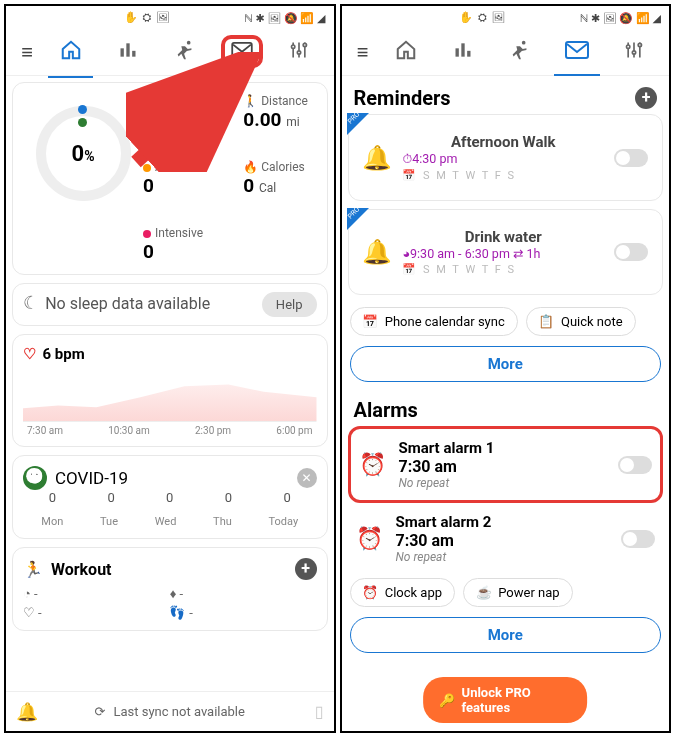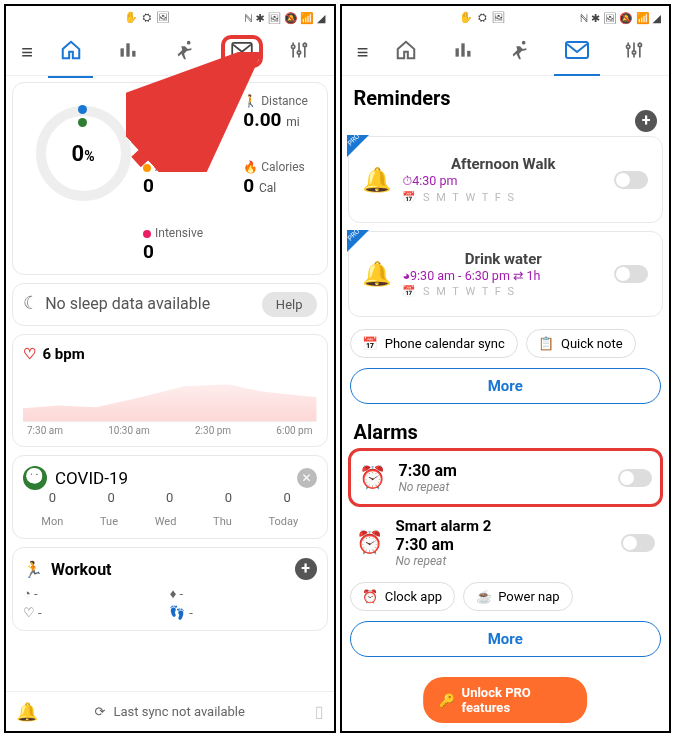--- a/index.html
+++ b/index.html
@@ -128,21 +128,21 @@
   .wk-head { display:flex; align-items:center; gap:8px; font-size:16px; font-weight:700;}
   .add-circle { margin-left:auto; width:22px; height:22px; border-radius:50%; background:#555; color:#fff; font-size:16px; text-align:center; line-height:22px;}
   .wk-grid { display:grid; grid-template-columns: 1fr 1fr; row-gap:4px; margin-top:6px; font-size:13px; color:#666;}
   .wk-grid span::before { margin-right:6px;}
 
   .footer { height:40px; display:flex; align-items:center; justify-content:center; gap:8px; font-size:13px; color:#666; border-top:1px solid #eee;}
   .footer .bell { position:absolute; left:10px; font-size:18px;}
   .footer .batt { position:absolute; right:10px; font-size:16px; color:#ccc;}
 
   
-  .section-title { font-size:20px; font-weight:700; padding: 4px 6px; display:flex; flex-direction:column;}
+  .section-title { font-size:20px; font-weight:700; padding: 4px 6px; display:flex; align-items:center;}
   .section-title .add-circle { background:#555;}
   .rem-item  { display:flex; align-items:center; gap:10px; padding: 8px 4px;}
   .rem-bell  { font-size:24px; color:#888; width:30px; text-align:center;}
   .rem-body  { flex:1; }
   .rem-title { font-weight:700; font-size:15px; color:#444;text-align:center;}
   .rem-time  { font-size:12.5px; color:#a21caf;}
   .rem-days  { font-size:11px; letter-spacing:2px; color:#bbb; margin-top:2px;}
   .toggle    { width:34px; height:18px; border-radius:10px; background:#ddd; position:relative;}
   .toggle::after { content:''; width:14px; height:14px; border-radius:50%; background:#fff; position:absolute; top:2px; left:2px;}
   .pro-ribbon { position:absolute; top:-2px; left:-2px; width:0; height:0; border-top: 22px solid #1976d2; border-right: 22px solid transparent;}
@@ -415,20 +415,21 @@
     </div>
     <div class="more-btn">More</div>
 
     <div class="section-title">
       <span>Alarms</span>
     </div>
 
     <div class="alarm-item hl-red">
       <div class="al-icon">⏰</div>
       <div class="al-body">
+        <div class="al-title">Smart alarm 1</div>
         <div class="al-time">7:30 am</div>
         <div class="al-rep">No repeat</div>
       </div>
       <div class="toggle"></div>
     </div>
 
     <div class="alarm-item">
       <div class="al-icon">⏰</div>
       <div class="al-body">
         <div class="al-title">Smart alarm 2</div>

